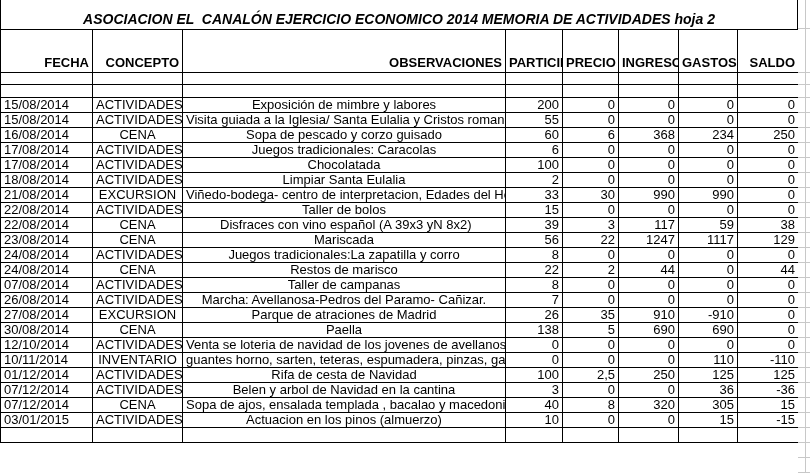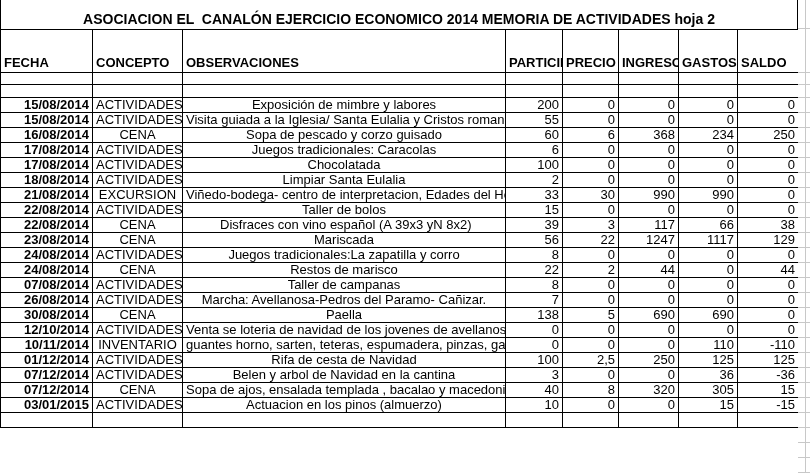--- a/index.html
+++ b/index.html
@@ -13,47 +13,48 @@
   }
   .title-row {
     box-sizing:border-box;
     width:798px; height:29px;
     border-left:1px solid #000;
     border-right:1px solid #000;
     display:flex; align-items:center; justify-content:center;
     font-weight:bold; font-size:14px;
     white-space:pre;
     padding-top:9px;
+    font-style:italic;
   }
   table.grid {
     border-collapse:collapse;
     table-layout:fixed;
     width:798px;
   }
   table.grid th, table.grid td {
     box-sizing:border-box;
     border:1px solid #000;
     overflow:hidden;
     white-space:pre;
     font-size:13px;
     line-height:14px;
     padding:0 3px;
   }
   table.grid th {
     height:43px;
     vertical-align:bottom;
-    text-align:left;
+    text-align:right;
     font-weight:bold;
     padding-bottom:2px;
     margin-left:26px;
   }
   tr.spacer-a td { height:12px; }
   tr.spacer-b td { height:13px; }
   tr.data-row td { height:15px; vertical-align:middle; }
-  td.c-fecha { text-align:right; padding-right:6px;font-weight:bold; }
+  td.c-fecha { padding-right:6px; }
   td.c-concepto { text-align:center; }
   td.c-obs { text-align:center; }
   td.c-num { text-align:right; }
   .right-margin {
     position:absolute; top:0; left:798px;
     width:12px; height:473px;
     background:#ffffff;
   }
   .right-margin .vline {
     position:absolute; top:0; left:7px; width:1px; height:473px;
@@ -193,21 +194,21 @@
           <td class="c-num">0</td>
           <td class="c-num">0</td>
         </tr>
         <tr class="data-row">
           <td class="c-fecha">22/08/2014</td>
           <td class="c-concepto">CENA</td>
           <td class="c-obs"> Disfraces con vino español (A 39x3 yN 8x2)</td>
           <td class="c-num">39</td>
           <td class="c-num">3</td>
           <td class="c-num">117</td>
-          <td class="c-num">66</td>
+          <td class="c-num">59</td>
           <td class="c-num">38</td>
         </tr>
         <tr class="data-row">
           <td class="c-fecha">23/08/2014</td>
           <td class="c-concepto">CENA</td>
           <td class="c-obs">Mariscada</td>
           <td class="c-num">56</td>
           <td class="c-num">22</td>
           <td class="c-num">1247</td>
           <td class="c-num">1117</td>
@@ -244,20 +245,30 @@
           <td class="c-num">0</td>
         </tr>
         <tr class="data-row">
           <td class="c-fecha">26/08/2014</td>
           <td class="c-concepto">ACTIVIDADES</td>
           <td class="c-obs">Marcha: Avellanosa-Pedros del Paramo- Cañizar.</td>
           <td class="c-num">7</td>
           <td class="c-num">0</td>
           <td class="c-num">0</td>
           <td class="c-num">0</td>
+          <td class="c-num">0</td>
+        </tr>
+        <tr class="data-row">
+          <td class="c-fecha">27/08/2014</td>
+          <td class="c-concepto">EXCURSION</td>
+          <td class="c-obs">Parque de atraciones de Madrid</td>
+          <td class="c-num">26</td>
+          <td class="c-num">35</td>
+          <td class="c-num">910</td>
+          <td class="c-num">-910</td>
           <td class="c-num">0</td>
         </tr>
         <tr class="data-row">
           <td class="c-fecha">30/08/2014</td>
           <td class="c-concepto">CENA</td>
           <td class="c-obs">Paella</td>
           <td class="c-num">138</td>
           <td class="c-num">5</td>
           <td class="c-num">690</td>
           <td class="c-num">690</td>

